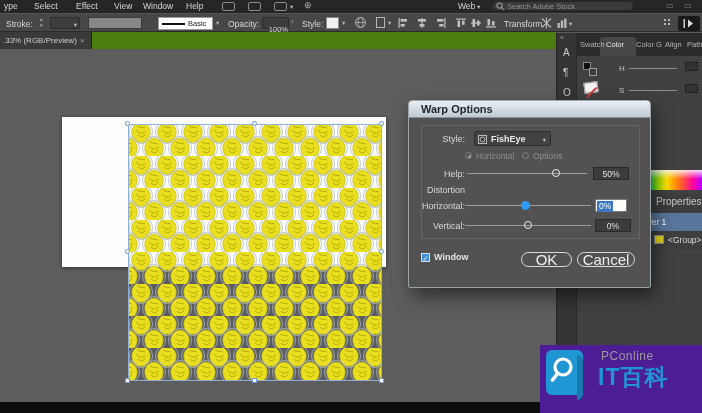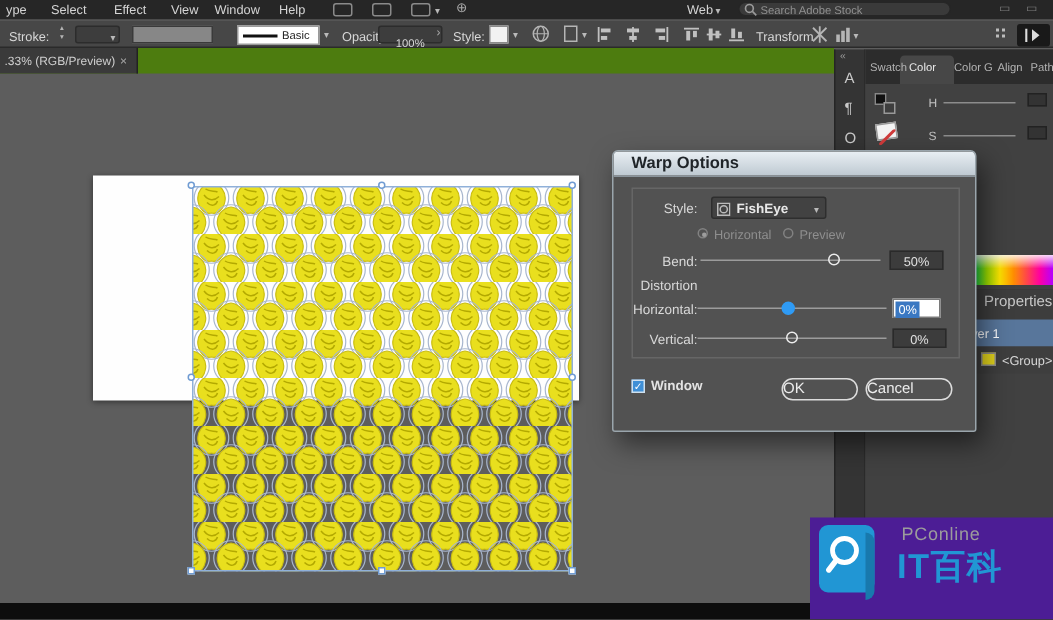--- a/index.html
+++ b/index.html
@@ -46,21 +46,21 @@
   .track{height:1px;background:#9c9c9c}
   .thumb{width:8px;height:8px;border:1.5px solid #ededed;border-radius:50%;background:transparent}
   .thumb.filled{width:9px;height:9px;background:#2f9bf5;border:1px solid #2f9bf5}
   .vbox{width:36px;height:13px;background:#3c3c3c;border:1px solid #2a2a2a;font-size:8.5px;color:#e0e0e0;
         text-align:center;line-height:12px}
   .vbox.focus{background:#fff;border:1px solid #7a7a7a;text-align:left}
   .selval{display:inline-block;background:#3a78c2;color:#fff;font-size:8.5px;line-height:11px;padding:0 2px;margin:1px 0 0 1px}
   .radio{width:7px;height:7px;border:1px solid #828282;border-radius:50%}
   .radio .dot{position:absolute;left:1.5px;top:1.5px;width:3px;height:3px;border-radius:50%;background:#9d9d9d}
   .radlbl{font-size:8.5px;color:#8f8f8f}
-  .pill{border:1px solid #dcdcdc;border-radius:8px;font-size:10px;color:#ececec;line-height:13px;background:transparent}
+  .pill{border:1px solid #dcdcdc;border-radius:8px;font-size:15px;color:#ececec;text-align:center;line-height:13px;background:transparent}
   .checkbox{width:9px;height:9px;background:#3f8fd6;border:1px solid #cfe0ee;font-size:7px;color:#fff;line-height:9px;text-align:center}
   
   .logobox{left:540px;top:345px;width:162px;height:68px;background:#4c1d95;z-index:40}
   .logosq{left:6px;top:5px;width:37px;height:45px;background:#2196d4;border-radius:6px}
   .logofold{left:31px;top:5px;width:6px;height:45px;background:#1879ad;border-radius:0 6px 6px 0}
   .brand{font-size:12px;color:#9c9c9c;letter-spacing:.5px}
   .logotitle{font-size:23px;font-weight:bold;color:#2196d4;letter-spacing:1px}
   .bottombar{left:0;top:402px;width:702px;height:11px;background:#0d0d0d;z-index:20}
   .srch{left:492px;top:1px;width:142px;height:10px;background:#3a3a3a;border:1px solid #262626;border-radius:6px;
         color:#9a9a9a;font-size:7.5px;padding:0 3px 0 14px;font-family:"Liberation Sans",sans-serif;outline:none}
@@ -104,21 +104,21 @@
     <span class="abs cbox" style="left:50px;top:3px;width:30px;height:12px">
       <span class="abs chev" style="right:2px;top:3px">▾</span>
     </span>
     <span class="abs" style="left:88px;top:3px;width:54px;height:12px;background:#878787;border:1px solid #3a3a3a"></span>
     <span class="abs" style="left:158px;top:2.5px;width:55px;height:13px;background:#fff;border:1px solid #9a9a9a">
       <span class="abs" style="left:3px;top:5px;width:23px;height:2px;background:#111"></span>
       <span class="abs" style="left:29px;top:0;font-size:7.5px;color:#222;line-height:12px">Basic</span>
     </span>
     <span class="abs chev" style="left:216px;top:5px">▾</span>
     <span class="abs clabel" style="left:228px;top:4px">Opacity:</span>
-    <span class="abs cbox" style="left:252px;top:3px;width:43px;height:12px;text-align:center">
+    <span class="abs cbox" style="left:262px;top:3px;width:27px;height:12px;text-align:right">
       <span class="clabel" style="font-size:7.5px">100%</span>
     </span>
     <span class="abs" style="left:291px;top:3px;font-size:8px;color:#aaa">›</span>
     <span class="abs clabel" style="left:302px;top:4px">Style:</span>
     <span class="abs" style="left:326px;top:3px;width:13px;height:12px;background:#f2f2f2;border:1px solid #8a8a8a"></span>
     <span class="abs chev" style="left:342px;top:5px">▾</span>
     <svg class="abs" style="left:354px;top:2px" width="13" height="13" viewBox="0 0 13 13">
       <circle cx="6.5" cy="6.5" r="5" fill="none" stroke="#b5b5b5" stroke-width="1"></circle>
       <line x1="1.5" y1="6.5" x2="11.5" y2="6.5" stroke="#b5b5b5" stroke-width="0.8"></line>
       <ellipse cx="6.5" cy="6.5" rx="2.4" ry="5" fill="none" stroke="#b5b5b5" stroke-width="0.8"></ellipse>
@@ -274,23 +274,23 @@
       </svg>
       <span style="position:absolute;left:16px;top:1.5px;font-size:9px;font-weight:bold;color:#e8e8e8">FishEye</span>
       <span class="abs chev" style="right:4px;top:4px">▾</span>
     </span>
 
     <span class="abs radio" style="left:56px;top:51px">
         <span class="dot"></span>
       </span>
     <span class="abs radlbl" style="left:67px;top:50px">Horizontal</span>
     <span class="abs radio" style="left:113px;top:51px"></span>
-    <span class="abs radlbl" style="left:124px;top:50px">Preview</span>
-
-    <span class="abs dlabel" style="top:68px">Bend:</span>
+    <span class="abs radlbl" style="left:124px;top:50px">Options</span>
+
+    <span class="abs dlabel" style="top:68px">Help:</span>
     <span class="abs track" style="left:58px;top:72px;width:120px"></span>
     <span class="abs thumb" style="left:143px;top:68px"></span>
     <span class="abs vbox" style="left:184px;top:66px">50%</span>
 
     <span class="abs" style="left:18px;top:84px;font-size:9px;color:#d8d8d8">Distortion</span>
 
     <span class="abs dlabel" style="top:100px">Horizontal:</span>
     <span class="abs track" style="left:56px;top:104px;width:126px"></span>
     <span class="abs thumb filled" style="left:112px;top:99.5px"></span>
     <span class="abs vbox focus" style="left:186px;top:98px;width:32px"><span class="selval">0%</span></span>

